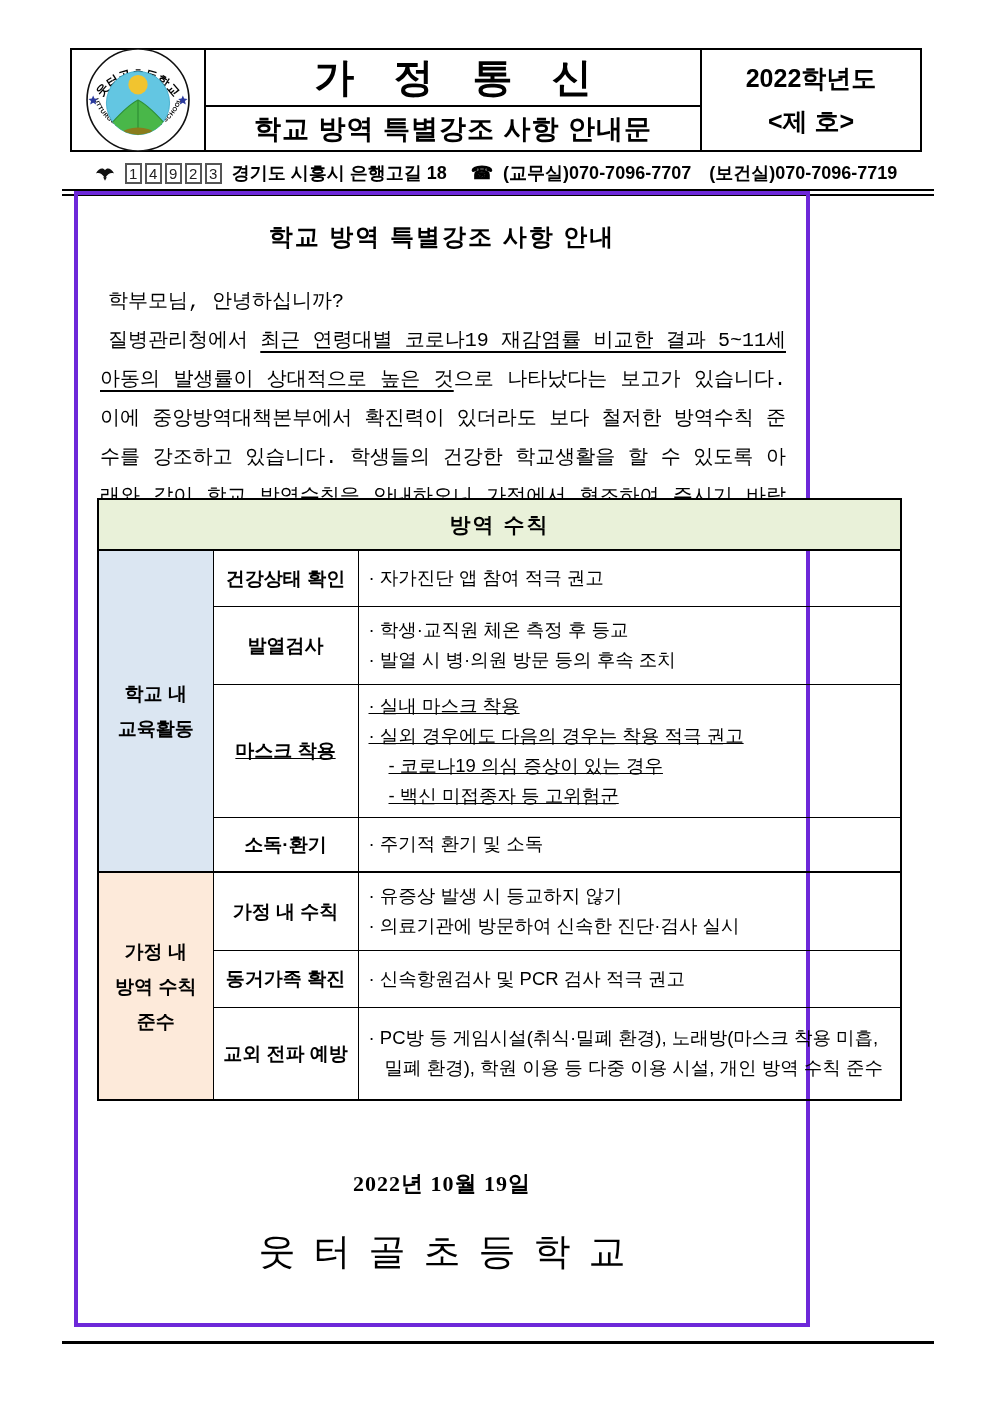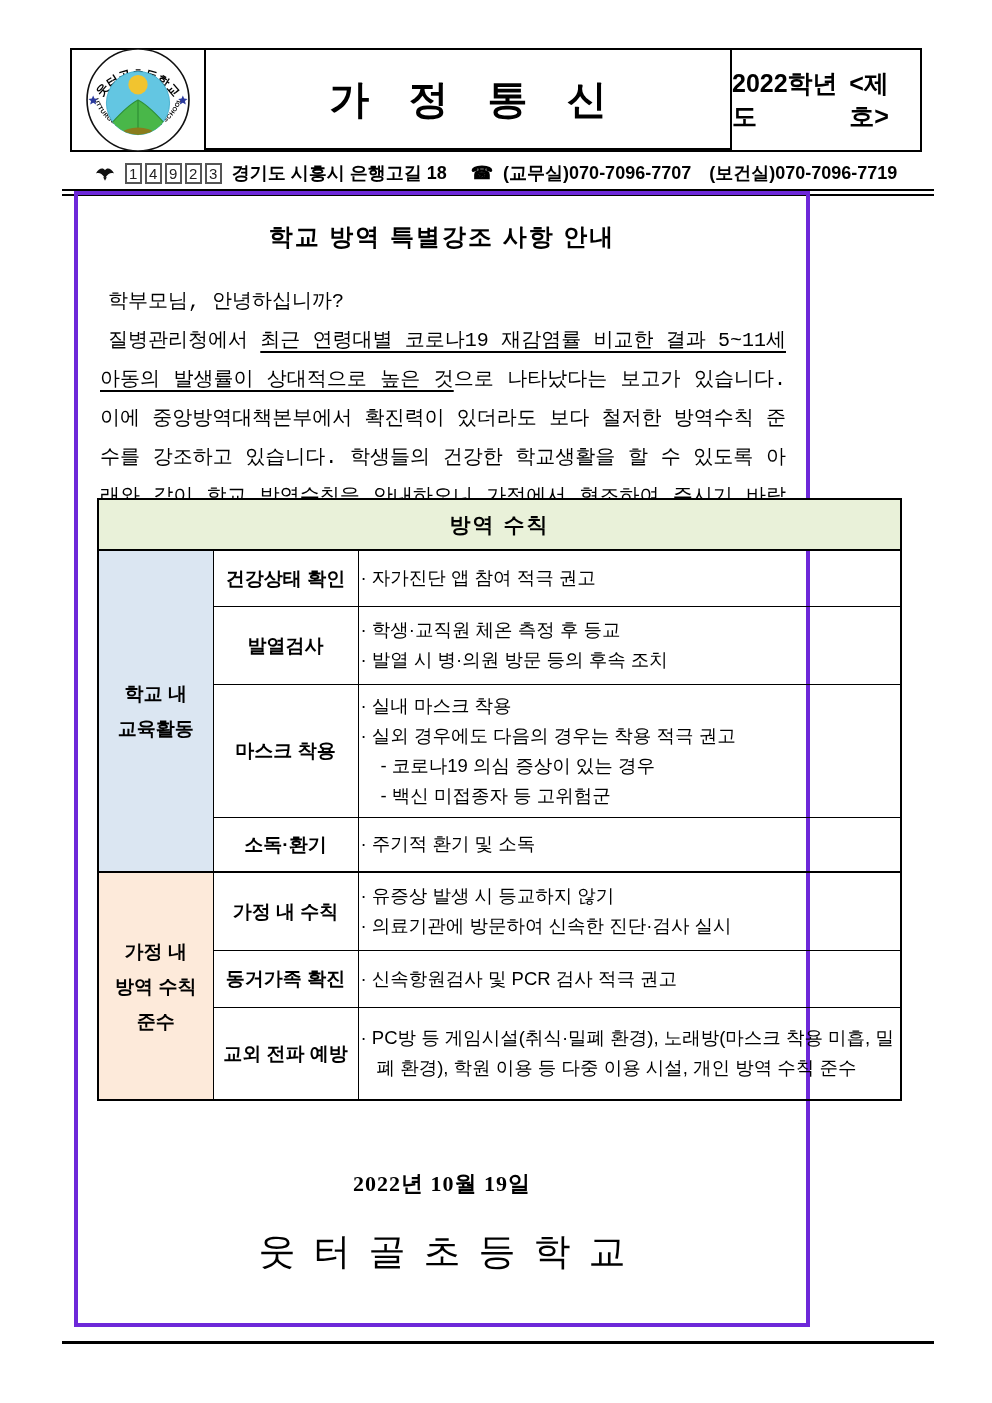--- a/index.html
+++ b/index.html
@@ -19,22 +19,22 @@
   .main-title {
     flex:1.12; display:flex; align-items:center; justify-content:center;
     font-size:40px; font-weight:bold; letter-spacing:14px; text-indent:14px;
     border-bottom:2px solid #000;
   }
   .sub-title {
     flex:0.88; display:flex; align-items:center; justify-content:center;
     font-size:27px; font-weight:bold; letter-spacing:1px;
   }
   .year-cell {
-    width:190px; border-left:2px solid #000;
-    display:flex; align-items:center; justify-content:center;
+    width:220px; border-left:2px solid #000;
+    display:flex; flex-direction:column; align-items:center; justify-content:center;
     gap:10px; font-size:25px; font-weight:bold;
   }
 
   
   .address-row {
     position:absolute; left:70px; top:159px; width:852px; height:28px;
     display:flex; align-items:center; justify-content:center; gap:10px;
     font-size:18px; font-weight:bold; white-space:nowrap;
   }
   .zip-boxes { display:flex; gap:3px; }
@@ -80,26 +80,26 @@
   table.rules td { border:1px solid #000; vertical-align:middle; }
   td.thead {
     height:51px; background:#e9f1d9; text-align:center;
     font-size:21px; font-weight:bold; letter-spacing:2px;
     border-bottom:2px solid #000 !important;
   }
   td.group { text-align:center; font-weight:bold; font-size:19px; line-height:35px;margin-left:32px; }
   td.group.g1 { background:#dbe6f2; }
   td.group.g2 { background:#fdeada; }
   td.cat { text-align:center; font-weight:bold; font-size:19px; line-height:27px; }
-  td.c3 { border-left:4px double #000; font-size:18.5px; padding:6px 2px; }
+  td.c3 { border-left:4px double #000; font-size:18.5px; padding:6px 10px; }
   td.c3 .li { line-height:30px; padding-left:16px; text-indent:-16px; }
   td.c3 .li.sub { margin-left:20px; }
   tr.r1 td { height:56px; }
   tr.r2 td { height:78px; }
-  tr.r3 td { height:122px; }
+  tr.r3 td { height:122px;text-decoration:underline; }
   tr.r4 td { height:55px; }
   tr.r5 td { height:78px; }
   tr.r6 td { height:57px; }
   tr.r7 td { height:93px; }
   tr.group2-start td { border-top:2px solid #000; }
 
   
   .note {
     position:absolute; top:916px; left:22px; right:20px;
     font-family:"Liberation Serif", serif; font-size:17.5px; line-height:22px;
@@ -146,20 +146,21 @@
         <g clip-path="url(#innerClip)">
           <circle cx="52" cy="37" r="9.5" fill="#f1c42f"></circle>
           <path d="M 18,90 L 18,84 Q 40,58 52,52 Q 64,58 86,84 L 86,90 Z" fill="#49b749" stroke="#2e8f35" stroke-width="1"></path>
           <path d="M 52,52 L 52,90" stroke="#2e8f35" stroke-width="1.2" fill="none"></path>
           <path d="M 26,90 Q 52,68 78,90 Z" fill="#8a7c1c"></path>
         </g>
       </svg>
     </div>
     <div class="title-cell">
       <div class="main-title">가 정 통 신</div>
+      <div class="sub-title">학교 방역 특별강조 사항 안내문</div>
     </div>
     <div class="year-cell">
       <div>2022학년도</div>
       <div>&lt;제 호&gt;</div>
     </div>
   </div>
 
   <div class="address-row">
     <svg width="20" height="15" viewBox="0 0 22 16">
       <path d="M1,8 C4,2 9,1 11,4.5 C13,1 18,2 21,8 C17.5,6.8 14,8 11,13.5 C8,8 4.5,6.8 1,8 Z" fill="#111"></path>

